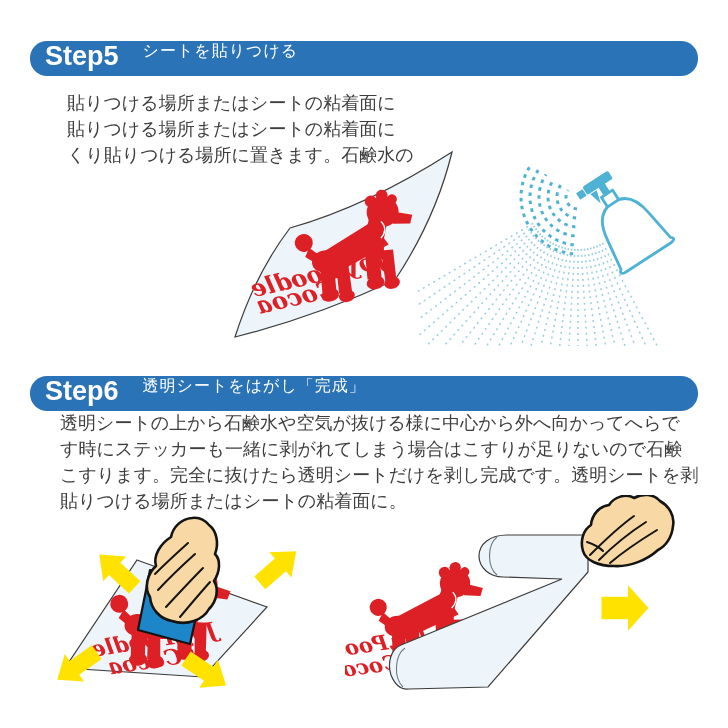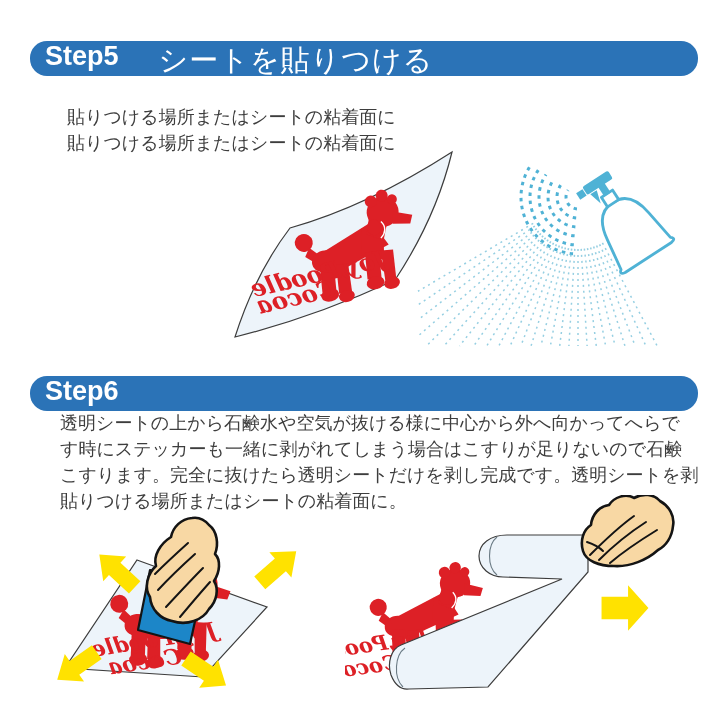--- a/index.html
+++ b/index.html
@@ -1,19 +1,19 @@
 <!DOCTYPE html>
 <html style="--bar-blue: #2b73b7; --design-red: #dd2026; --arrow-yellow: #ffe200; --spray-blue: #4fb2d5; --spray-dot: #96cfe2; --sheet-fill: #edf4fa; --skin: #f8d8a4; --squeegee-blue: #1c86c8; --body-text: #3d3d3d;"><head>
 <meta charset="utf-8">
 <style>
 html,body{margin:0;padding:0;background:#fff}
 #page{position:relative;width:728px;height:728px;background:#fff;overflow:hidden;font-family:"Liberation Sans",sans-serif}
 .bar{position:absolute;left:30px;width:668px;height:35px;border-radius:17px;background:var(--bar-blue);display:flex;align-items:flex-start;color:#fff}
 .badge{font-weight:700;font-size:27px;margin-left:15px}
-.bar-title{font-size:29px;margin-left:40px;letter-spacing:1px}
+.bar-title{font-size:16px;margin-left:24px;letter-spacing:1px}
 .para{position:absolute;color:var(--body-text);font-size:18px;line-height:26px;white-space:nowrap}
 svg{position:absolute}
 .red{fill:var(--design-red)}
 .sheet{fill:var(--sheet-fill);stroke:#3c3c3c;stroke-width:1.2}
 .skin{fill:var(--skin);stroke:#141414;stroke-width:2.6;stroke-linejoin:round}
 .fingerline{fill:none;stroke:#141414;stroke-width:2;stroke-linecap:round}
 .arrow{fill:var(--arrow-yellow)}
 .squeegee{fill:var(--squeegee-blue);stroke:#141414;stroke-width:2.2;stroke-linejoin:round}
 .bottle-line{fill:#fff;stroke:var(--spray-blue);stroke-width:3;stroke-linejoin:round}
 .bottle-solid{fill:var(--spray-blue)}
@@ -25,23 +25,24 @@
 </style>
 </head>
 <body>
 
 <div id="page">
 
   <div class="bar" style="top:41px">
     <span class="badge">Step5</span>
     <span class="bar-title">シートを貼りつける</span>
   </div>
-  <div class="para" style="left:67px;top:104px">
+  <div class="para" style="left:67px;top:90px">
     <div>貼りつける場所またはシートの粘着面に</div>
     <div>貼りつける場所またはシートの粘着面に</div>
+    <div>くり貼りつける場所に置きます。石鹸水の</div>
   </div>
 
   <svg style="left:220px;top:142px" width="480" height="210" viewBox="0 0 480 210">
     <defs>
       <g id="poodle-shape">
         <circle class="red" cx="15" cy="32" r="9"></circle>
         <polygon class="red" points="19,38 29,50 23,56 13,46"></polygon>
         <ellipse class="red" cx="31" cy="55" rx="13" ry="11"></ellipse>
         <polygon class="red" points="24,48 86,28 97,54 36,70"></polygon>
         <polygon class="red" points="25,58 39,60 35,87 21,85"></polygon>
@@ -109,20 +110,21 @@
         <line x1="320.91097664398256" y1="91.44728174359224" x2="206.37649844715338" y2="204" stroke="var(--spray-dot)" stroke-width="1.5" stroke-dasharray="2 4"></line>
         <line x1="318.75510182841583" y1="89.11506950750638" x2="198" y2="194.08587805059625" stroke="var(--spray-dot)" stroke-width="1.5" stroke-dasharray="2 4"></line>
         <line x1="316.74562630485576" y1="86.65559430845349" x2="198" y2="177.77231807663372" stroke="var(--spray-dot)" stroke-width="1.5" stroke-dasharray="2 4"></line>
         <line x1="314.8900462271378" y1="84.07803098047884" x2="198" y2="162.9213626947883" stroke="var(--spray-dot)" stroke-width="1.5" stroke-dasharray="2 4"></line>
         <line x1="313.19528365704065" y1="81.3919948739566" x2="198" y2="149.24720262728815" stroke="var(--spray-dot)" stroke-width="1.5" stroke-dasharray="2 4"></line>
       </g>
   </svg>
 
   <div class="bar" style="top:376px">
     <span class="badge">Step6</span>
+    <span class="bar-title">透明シートをはがし「完成」</span>
   </div>
   <div class="para" style="left:60px;top:410px">
     <div>透明シートの上から石鹸水や空気が抜ける様に中心から外へ向かってへらで</div>
     <div>す時にステッカーも一緒に剥がれてしまう場合はこすりが足りないので石鹸</div>
     <div>こすります。完全に抜けたら透明シートだけを剥し完成です。透明シートを剥</div>
     <div>貼りつける場所またはシートの粘着面に。</div>
   </div>
 
   <svg style="left:40px;top:512px" width="300" height="216" viewBox="0 0 300 216">
     <polygon class="sheet" points="97,48 227,95 163,165 25,156"></polygon>

